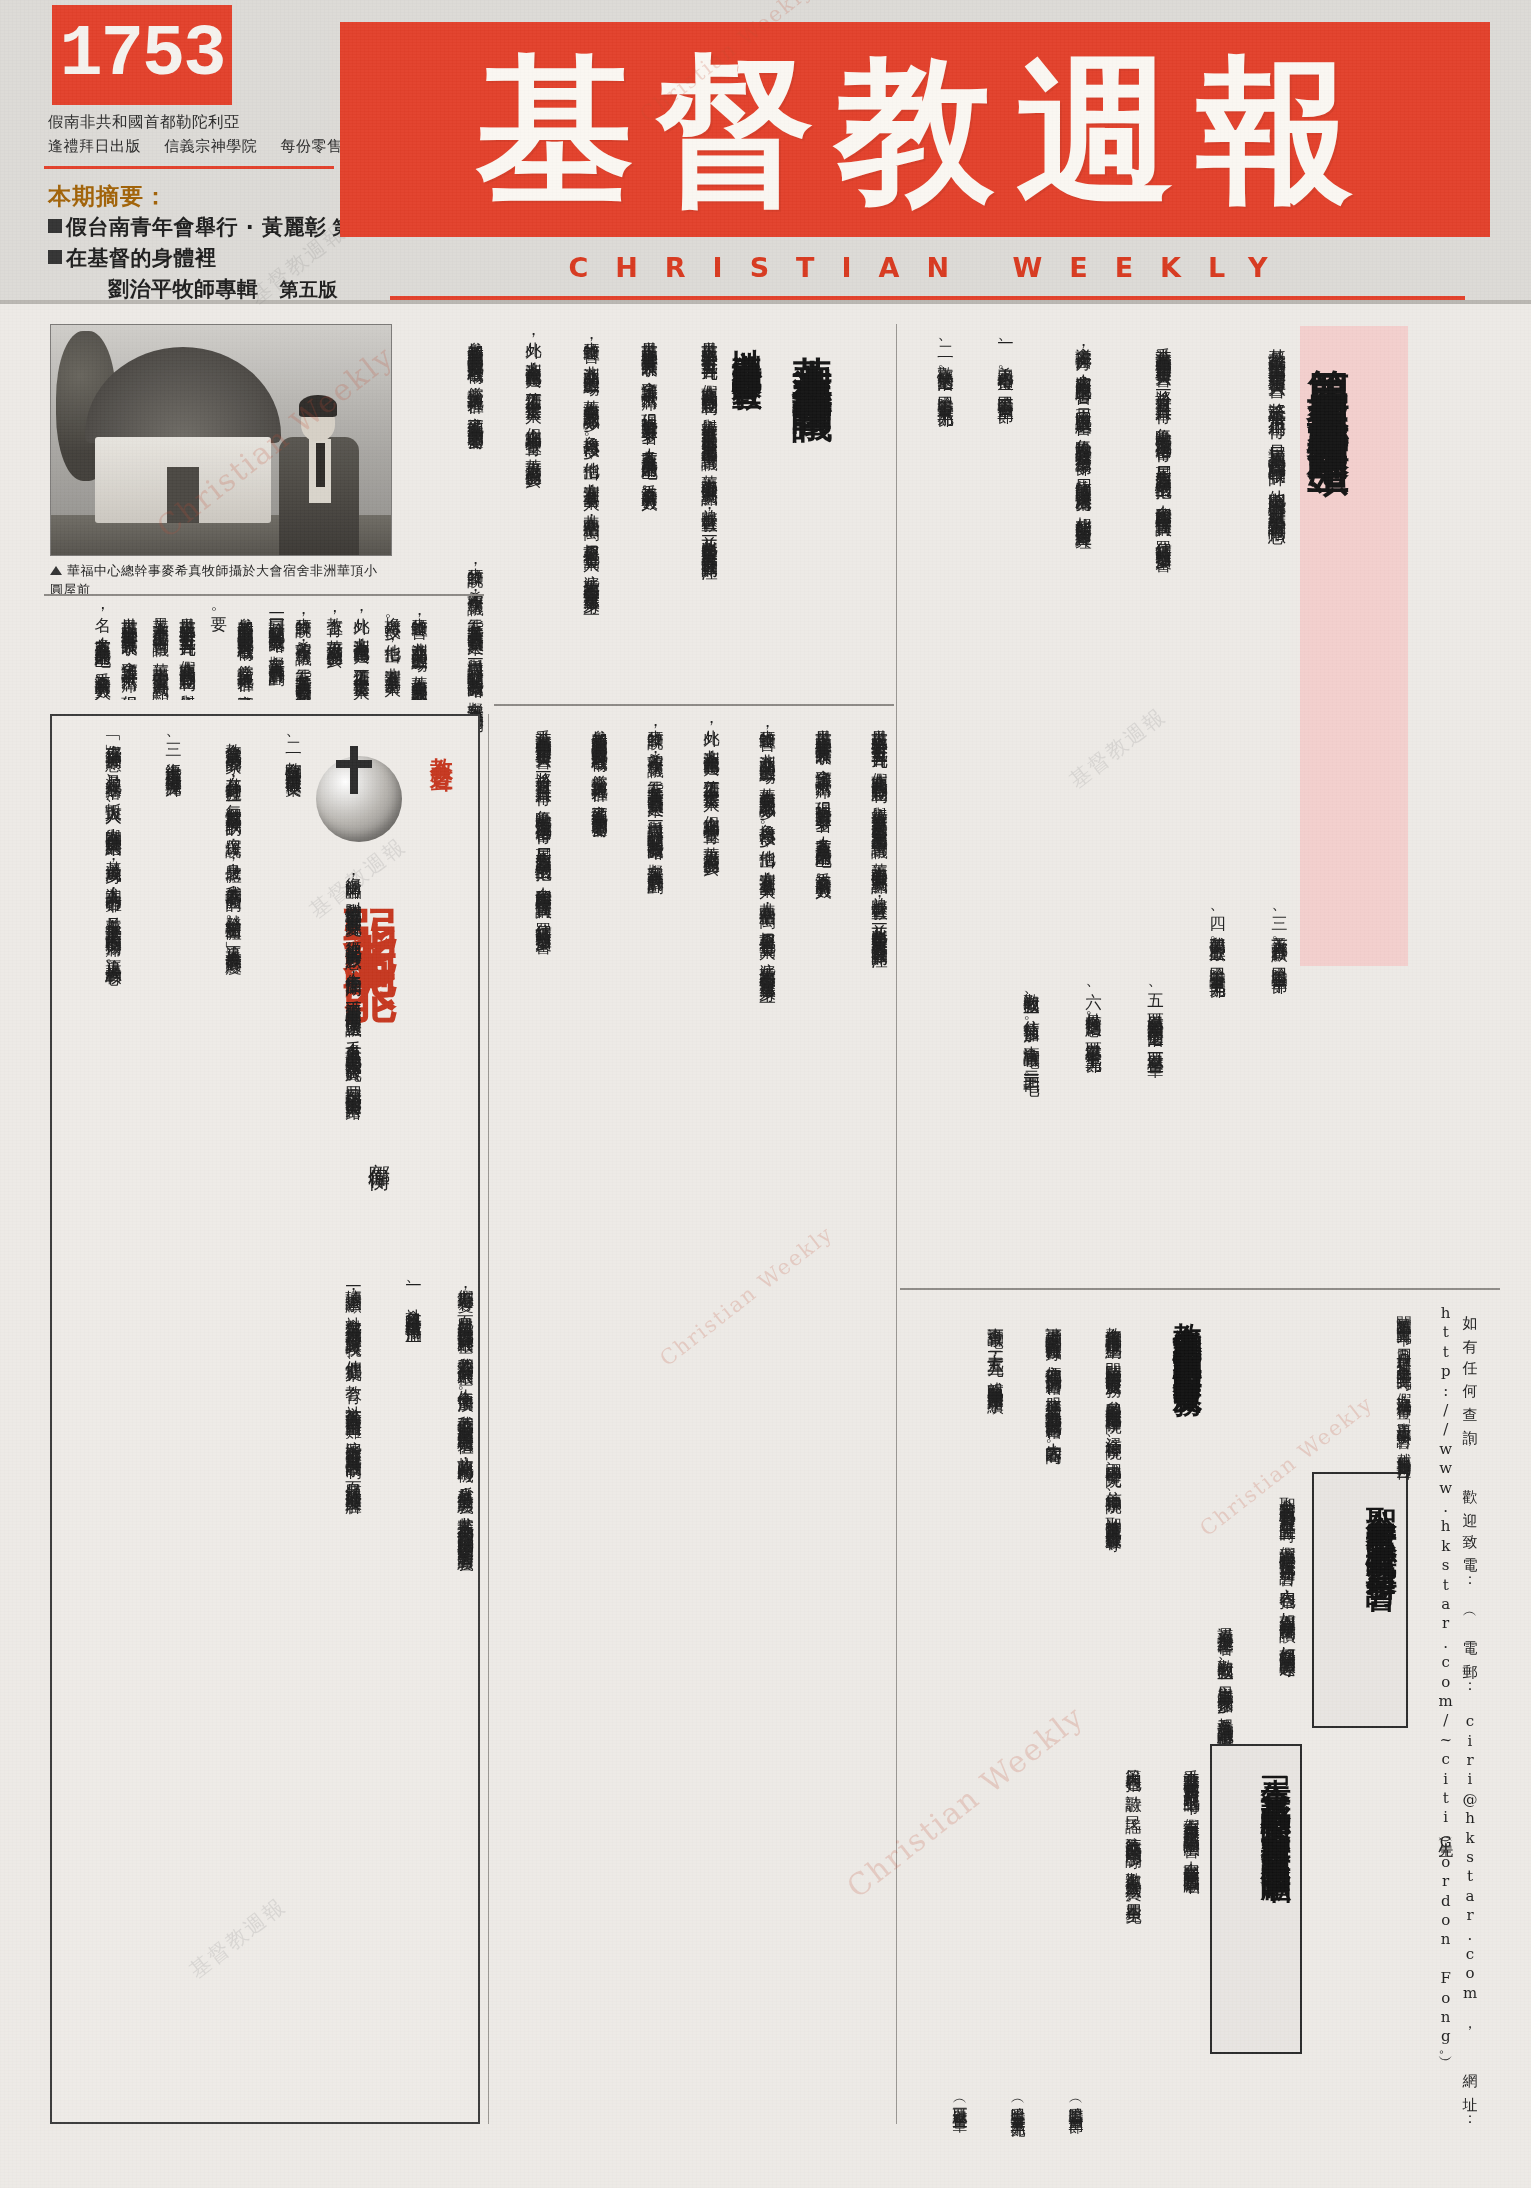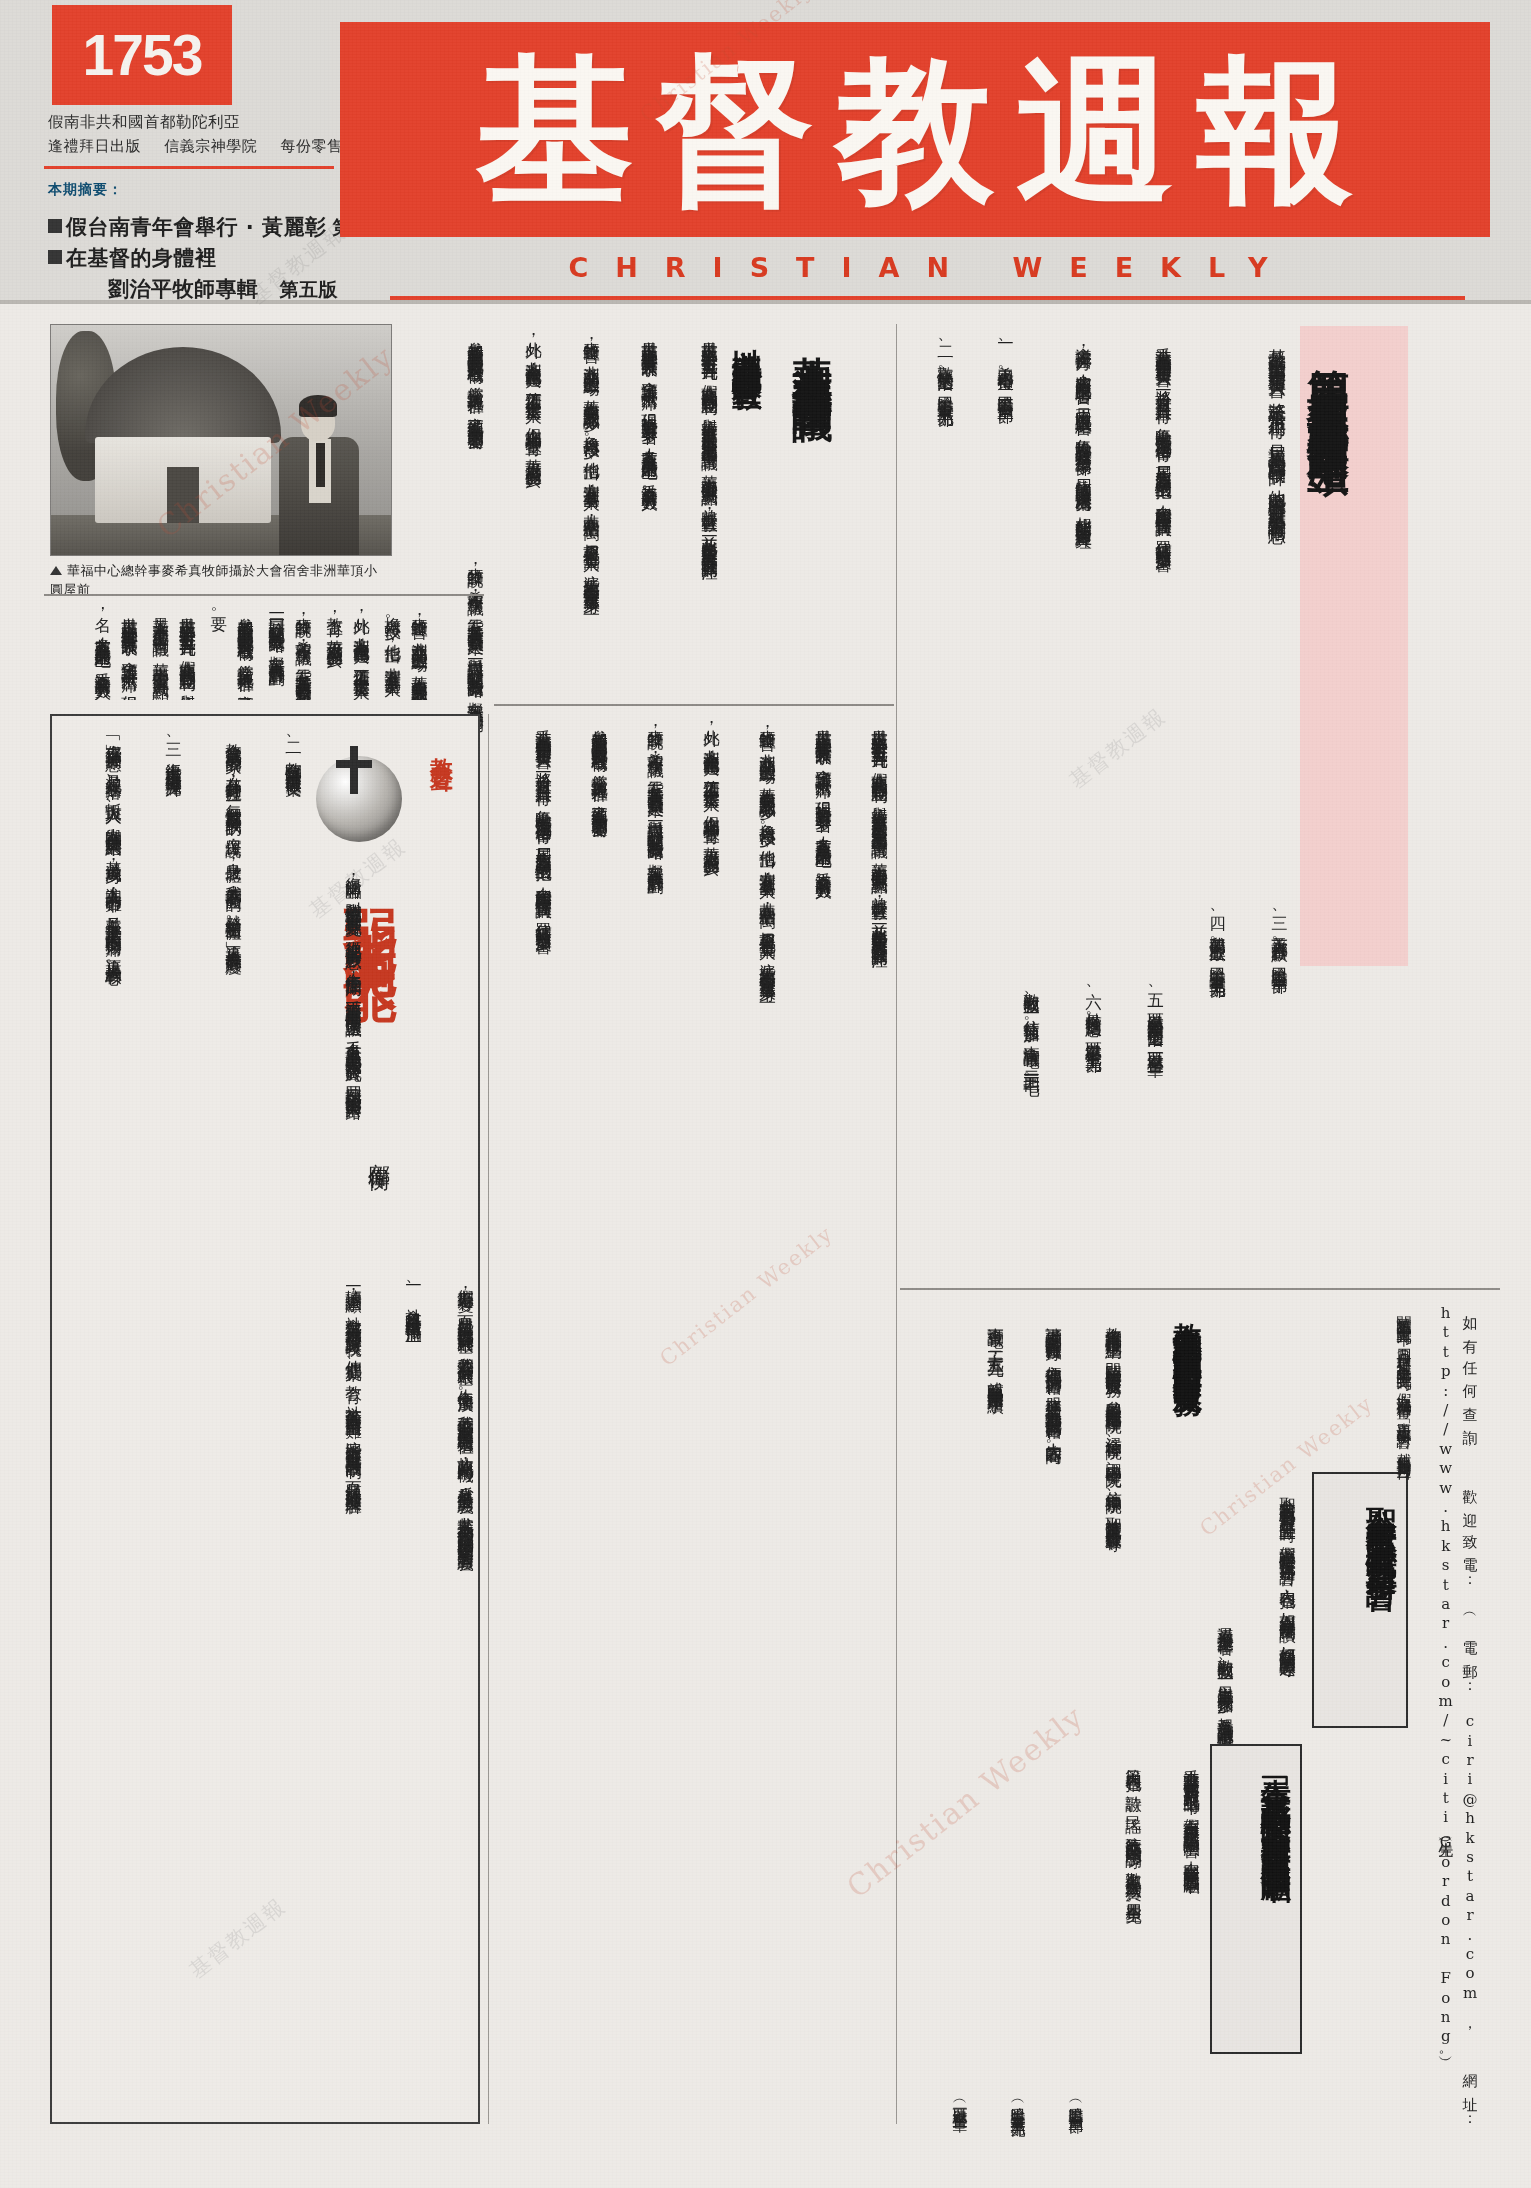--- a/index.html
+++ b/index.html
@@ -43,22 +43,22 @@
     position: absolute;
     left: 52px; top: 5px;
     width: 180px; height: 100px;
     background: #e2402a;
     display: flex;
     align-items: center;
     justify-content: center;
   }
   .issue-number {
     color: #f5f2ee;
-    font-family: Liberation Sans, sans-serif;
-    font-size: 57px;
+    font-family: Liberation Mono, monospace;
+    font-size: 72px;
     font-weight: 800;
     letter-spacing: -2px;
     line-height: 1;
   }
   .date-line {
     position: absolute;
     left: 48px; top: 112px;
     font-size: 15.5px;
     color: #2a2a2a;
     letter-spacing: .5px;
@@ -75,23 +75,23 @@
   .pub-line span { margin-right: 18px; }
   .rule-red {
     position: absolute;
     left: 44px; top: 166px;
     width: 290px; height: 3px;
     background: #e2402a;
   }
   .toc-title {
     position: absolute;
     left: 48px; top: 181px;
-    font-size: 14px;
-    font-weight: 700;
-    color: #0c4a6e;
+    font-size: 23px;
+    font-weight: 700;
+    color: #a16207;
     letter-spacing: 1px;
   }
   .toc-list {
     position: absolute;
     left: 48px; top: 213px;
     width: 290px;
   }
   .toc-item {
     display: flex;
     align-items: baseline;

